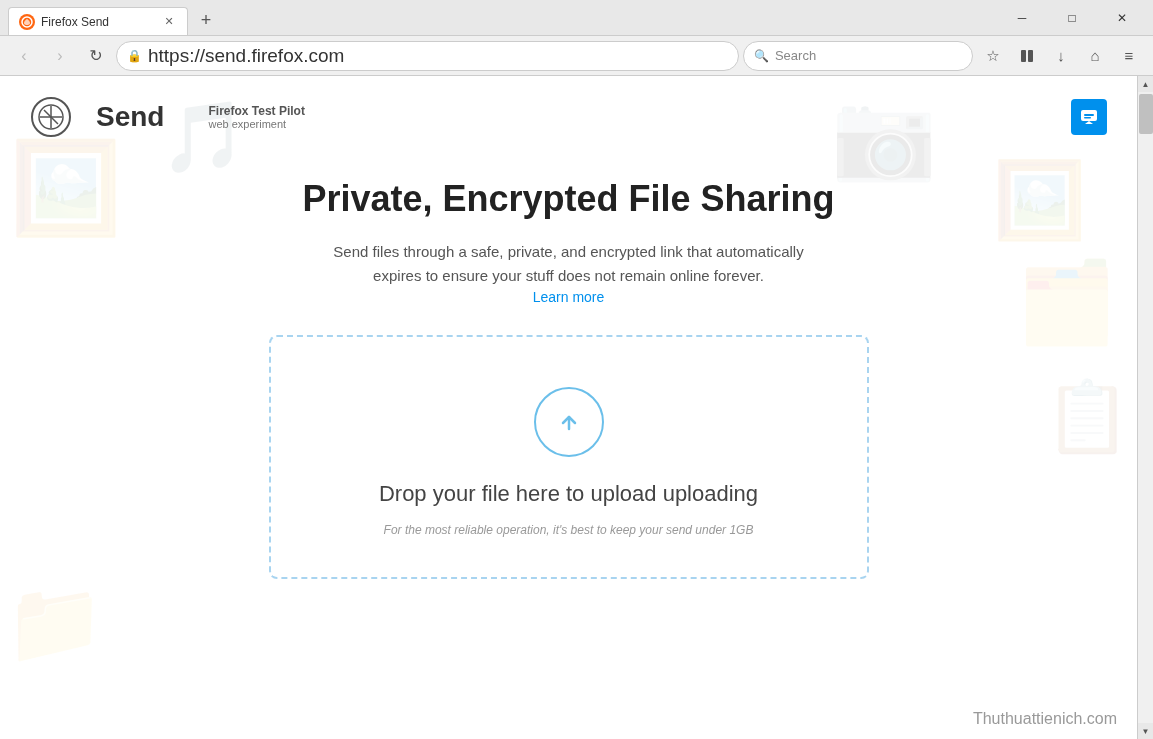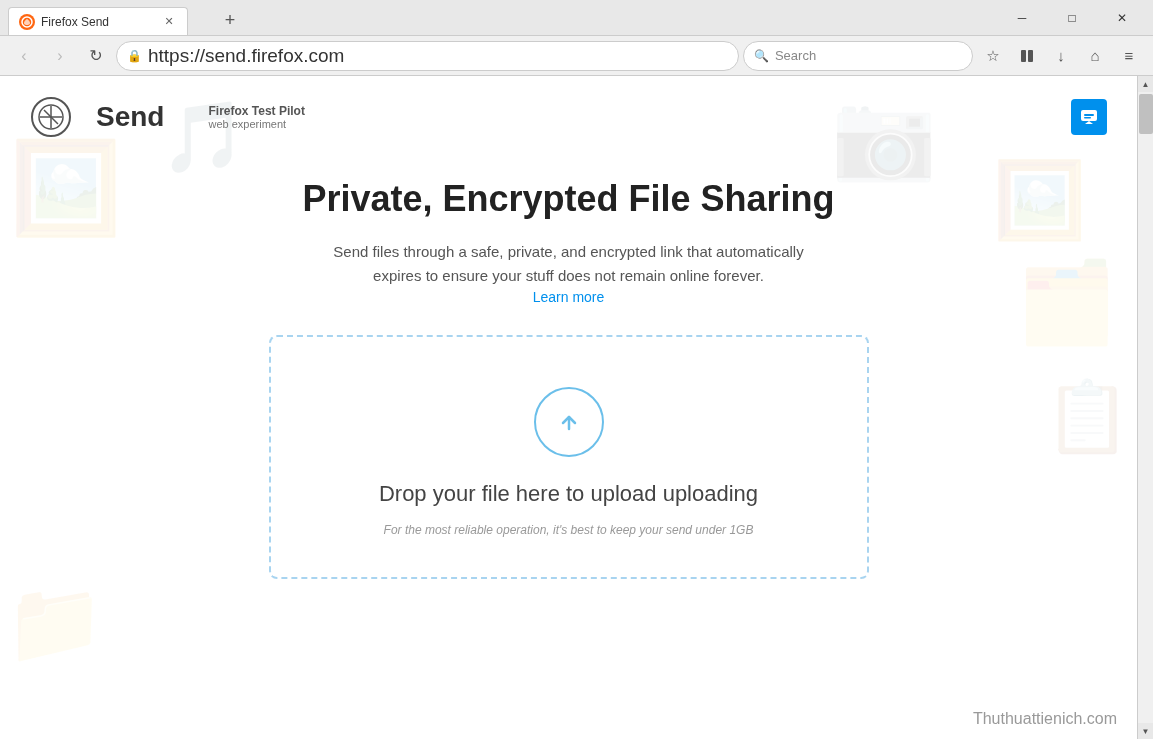--- a/index.html
+++ b/index.html
@@ -23,21 +23,20 @@
       padding: 0 8px;
       border-bottom: 1px solid #ccc;
     }
 
     .tab-bar {
       display: flex;
       align-items: flex-end;
       flex: 1;
       height: 100%;
       padding-top: 6px;
-      gap: 24px;
     }
 
     .tab {
       background: #fff;
       border: 1px solid #ccc;
       border-bottom: none;
       border-radius: 4px 4px 0 0;
       height: 28px;
       display: flex;
       align-items: center;

